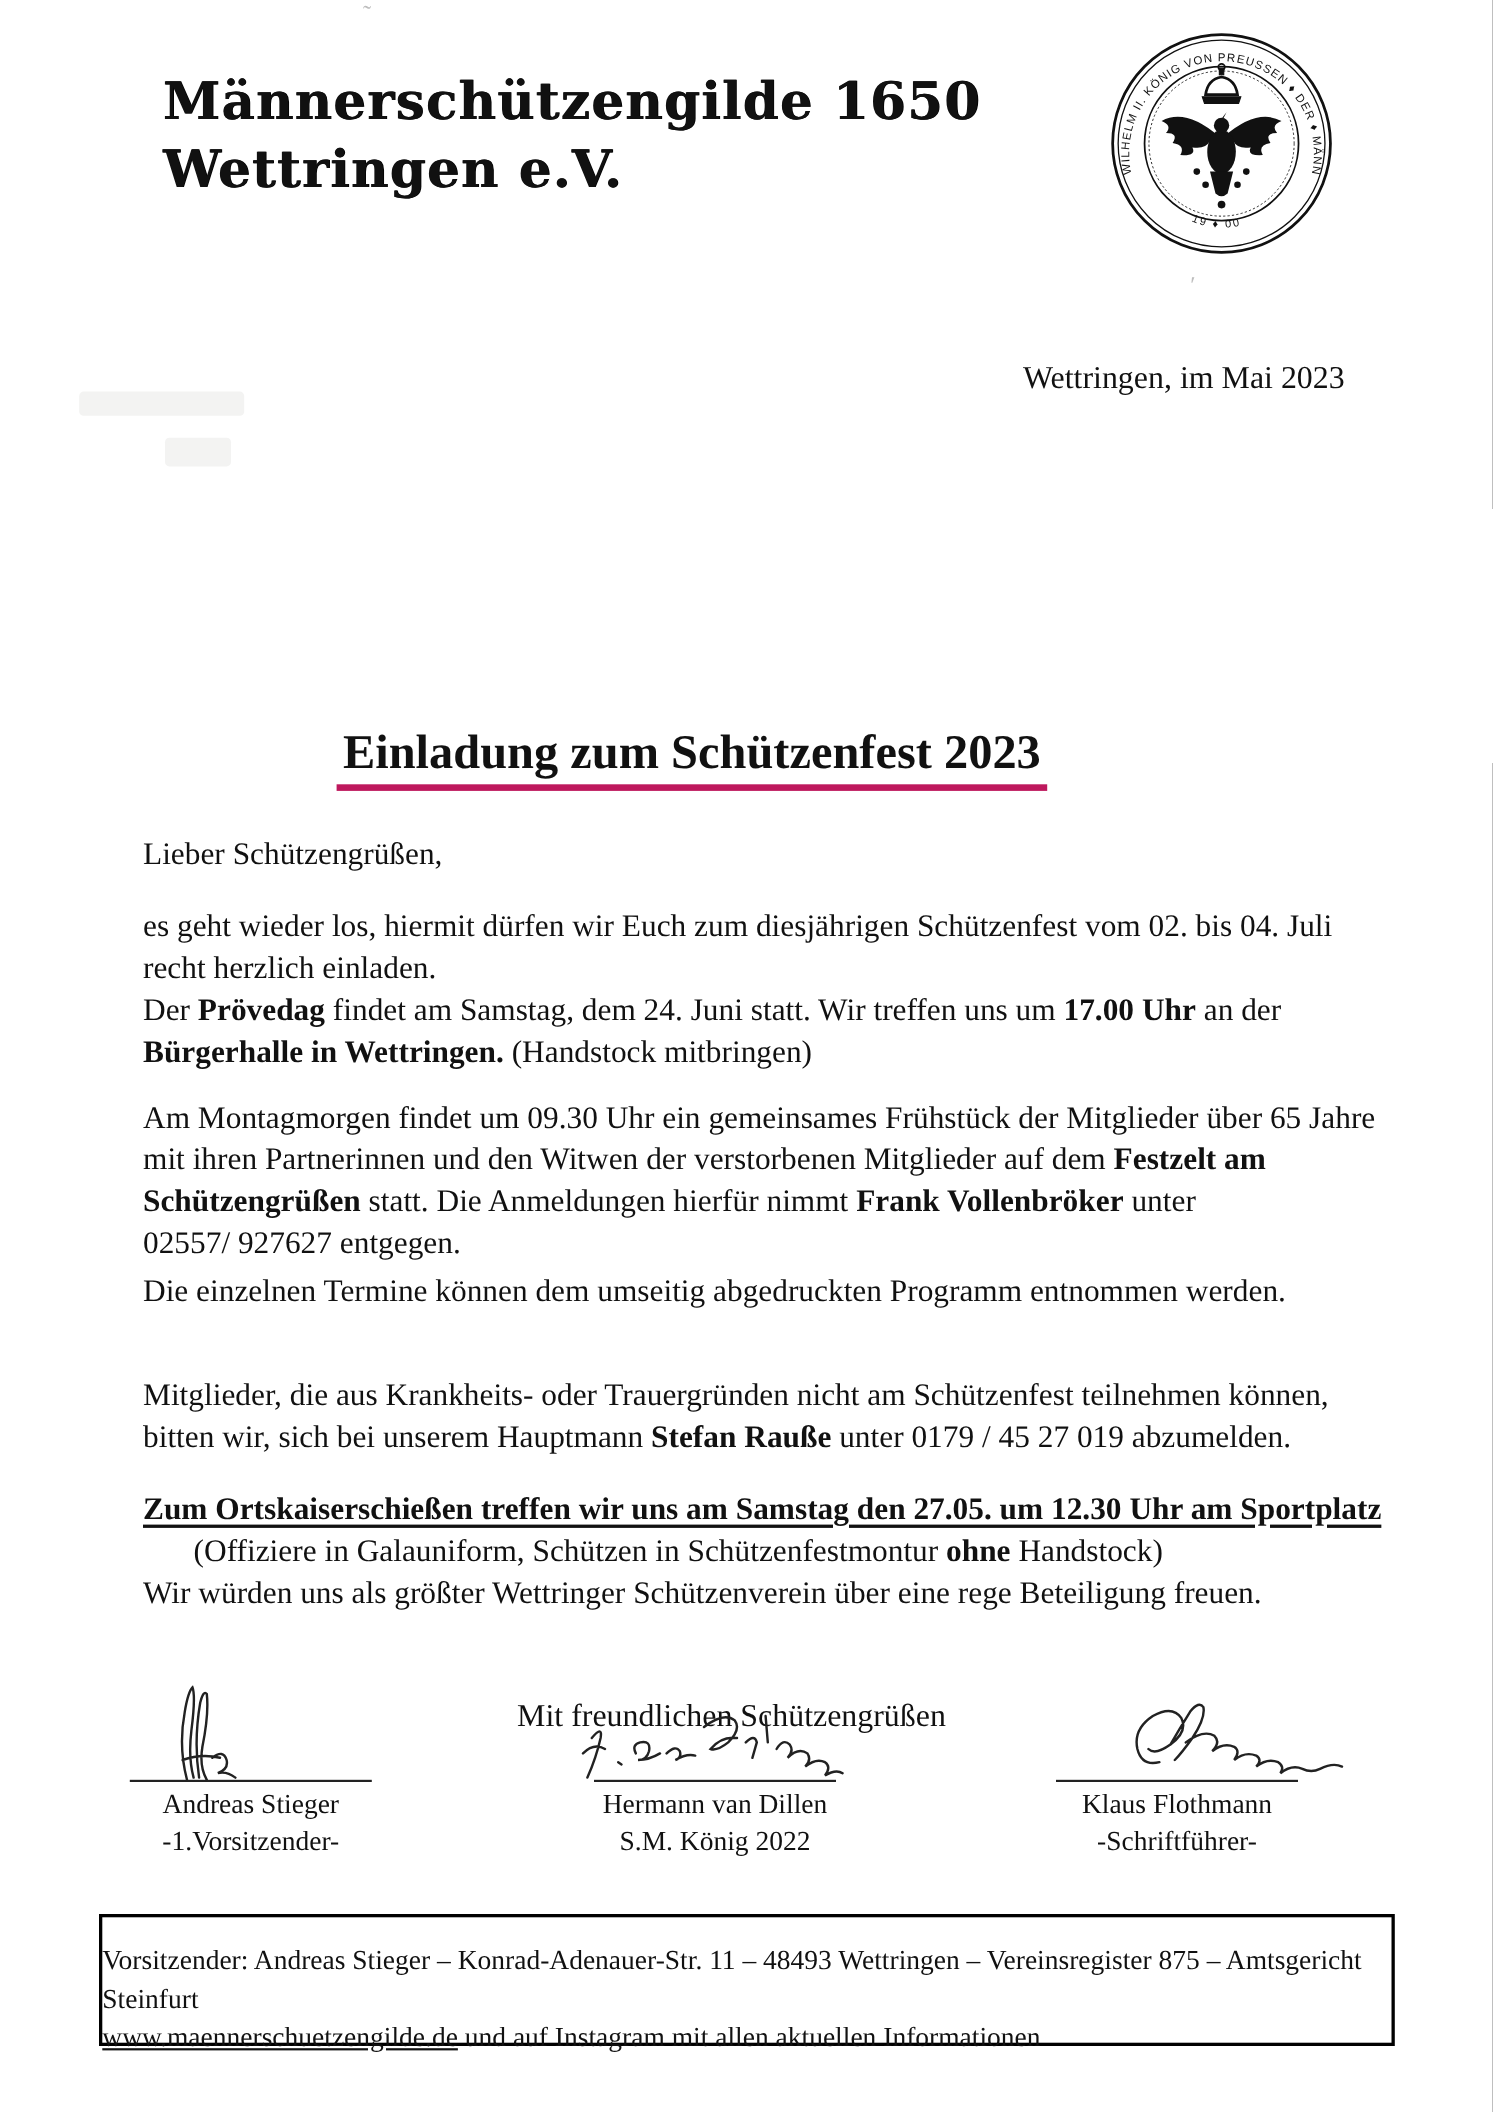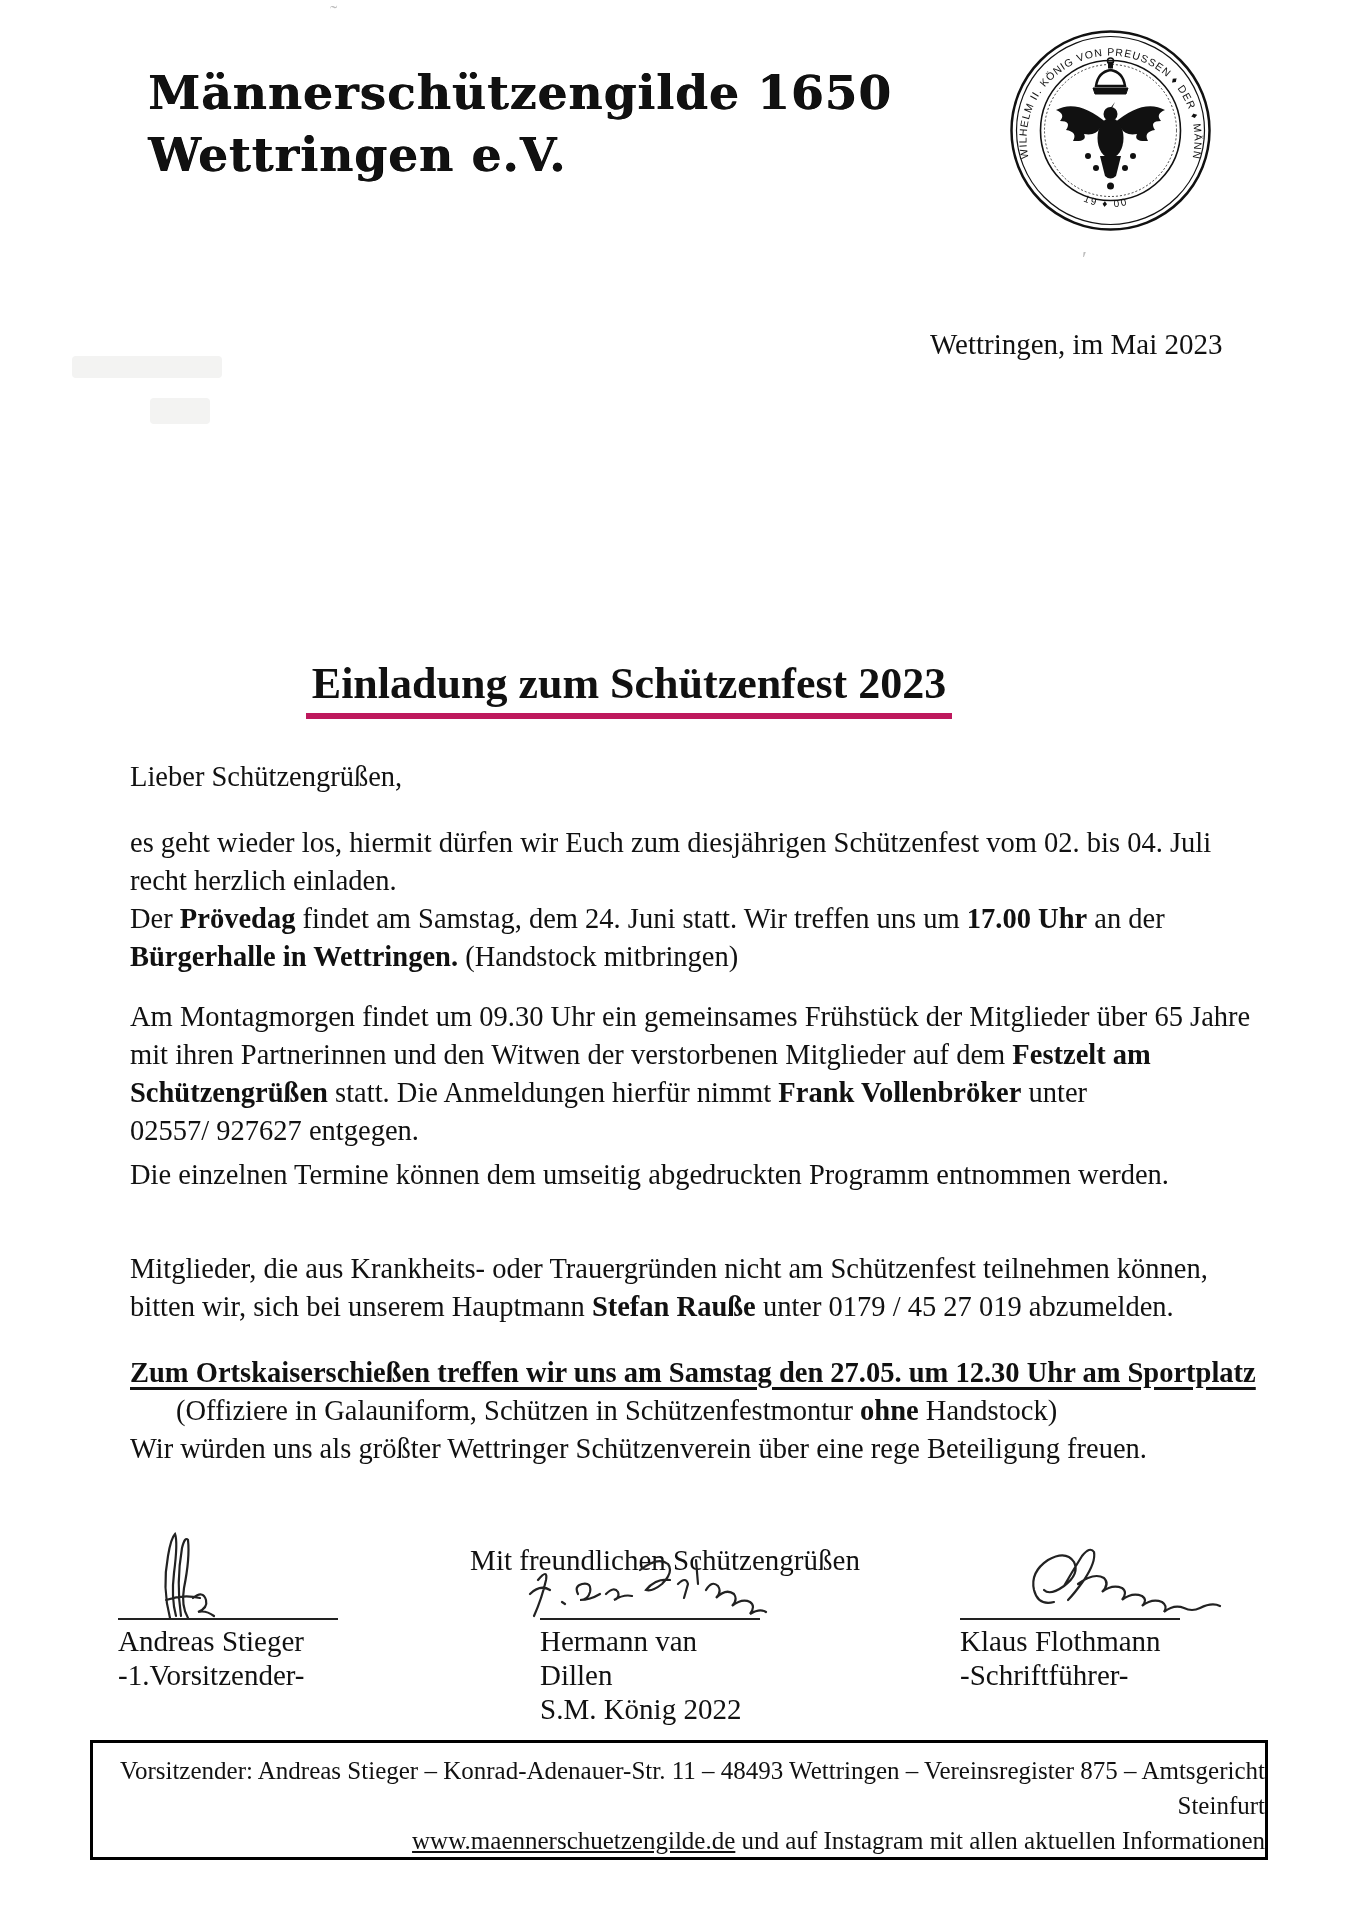--- a/index.html
+++ b/index.html
@@ -37,34 +37,34 @@
   .p4{top:1250px;}
   .p5{top:1354px;}
   .p6{top:1496px;}
   .tline{white-space:nowrap;}
   .tline.ind{padding-left:46px;}
   span.b{font-weight:bold;}
   span.u{text-decoration:underline;text-decoration-thickness:3px;text-underline-offset:5px;}
   
   .closing{position:absolute;left:470px;top:1544px;width:390px;text-align:center;font-size:29px;}
   
-  .sig{position:absolute;font-size:29px;line-height:34px;}
+  .sig{position:absolute;text-align:center;font-size:25px;line-height:34px;}
   .sig .rule{border-top:2px solid #222;margin-bottom:4px;}
   .sig-1{left:118px;top:1618px;width:220px;}
   .sig-2{left:540px;top:1618px;width:220px;}
   .sig-3{left:960px;top:1618px;width:220px;}
   .scrawl{position:absolute;}
   .scrawl-1{left:148px;top:1528px;}
   .scrawl-2{left:520px;top:1550px;}
   .scrawl-3{left:1020px;top:1542px;}
   
   .footer{
     position:absolute;left:90px;top:1740px;width:1178px;height:120px;
-    border:3px solid #000;text-align:right;font-size:25px;line-height:35px;
-    padding-top:10px;box-sizing:border-box;
+    border:3px solid #000;text-align:left;font-size:25px;line-height:35px;
+    padding-top:22px;box-sizing:border-box;
   }
   .footer .link{text-decoration:underline;}
   
   .artifact{position:absolute;background:#f3f3f2;border-radius:4px;}
   .a1{left:72px;top:356px;width:150px;height:22px;}
   .a2{left:150px;top:398px;width:60px;height:26px;}
   .mark{position:absolute;color:#bdbdbd;font-size:22px;}
 </style>
 </head>
 <body>

